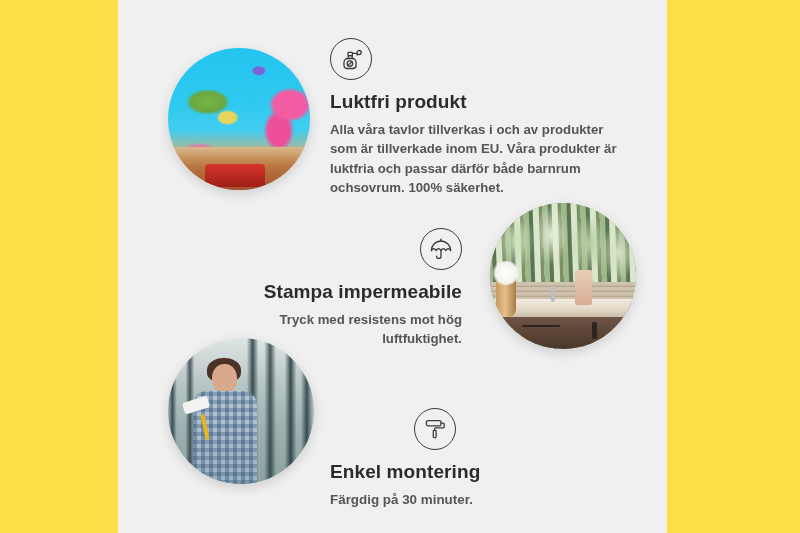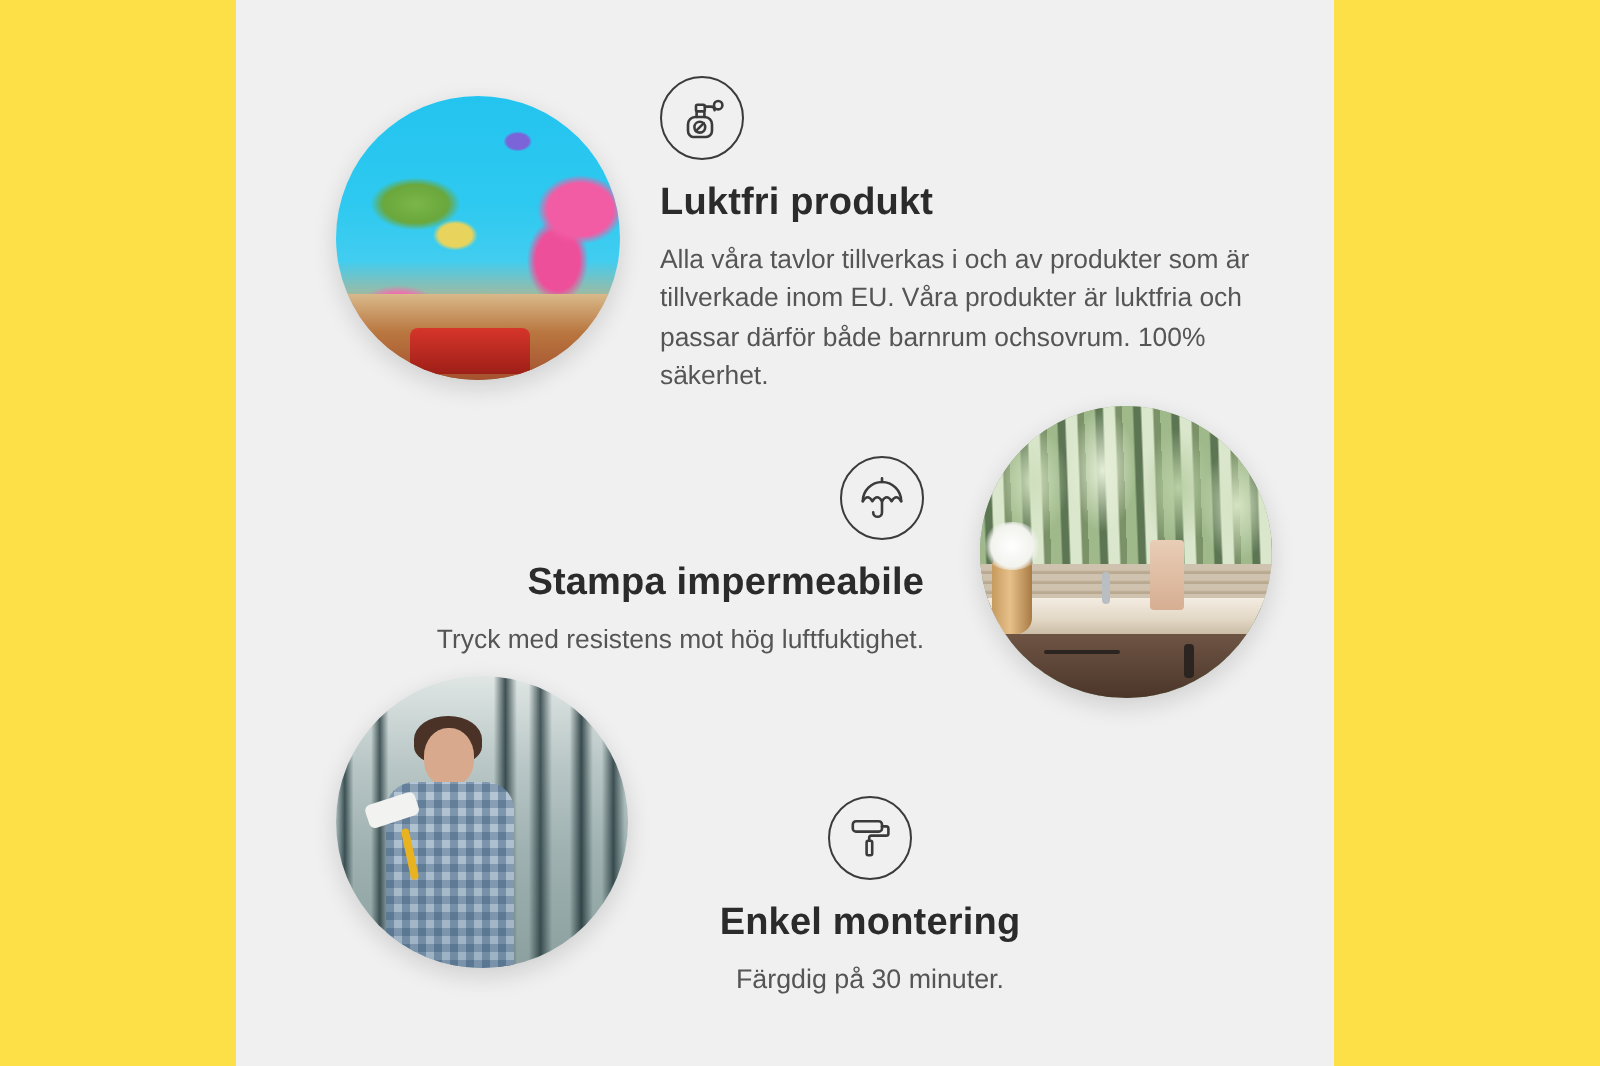--- a/index.html
+++ b/index.html
@@ -135,26 +135,26 @@
   .feature{position:absolute;}
   .ficon{
     width:40px;height:40px;border:1.6px solid #3b3b3b;border-radius:50%;
     display:flex;align-items:center;justify-content:center;
   }
   .ficon svg{display:block;}
   .ftitle{
     font-size:19px;font-weight:bold;color:#2b2b2b;line-height:1.25;
     margin:10px 0 6px 0;letter-spacing:.1px;
   }
-  .fbody{font-size:13.2px;color:#555555;line-height:1.48;}
+  .fbody{font-size:13.2px;color:#555555;line-height:1.48;font-weight:bold;}
 
   #feature-odor{left:330px;top:38px;width:300px;}
   #feature-water{left:210px;top:228px;width:252px;text-align:right;}
   #feature-water .ficon{margin-left:auto;}
-  #feature-mount{left:330px;top:398px;width:210px;text-align:center;}
+  #feature-mount{left:330px;top:408px;width:210px;}
   #feature-mount .ficon{margin-left:auto;margin-right:auto;}
   #feature-mount .fbody{font-size:13.4px;}
   #feature-water .fbody{font-size:13.2px;}
 </style>
 </head>
 <body>
 
 <div class="stage">
 
   <div class="panel"></div>

